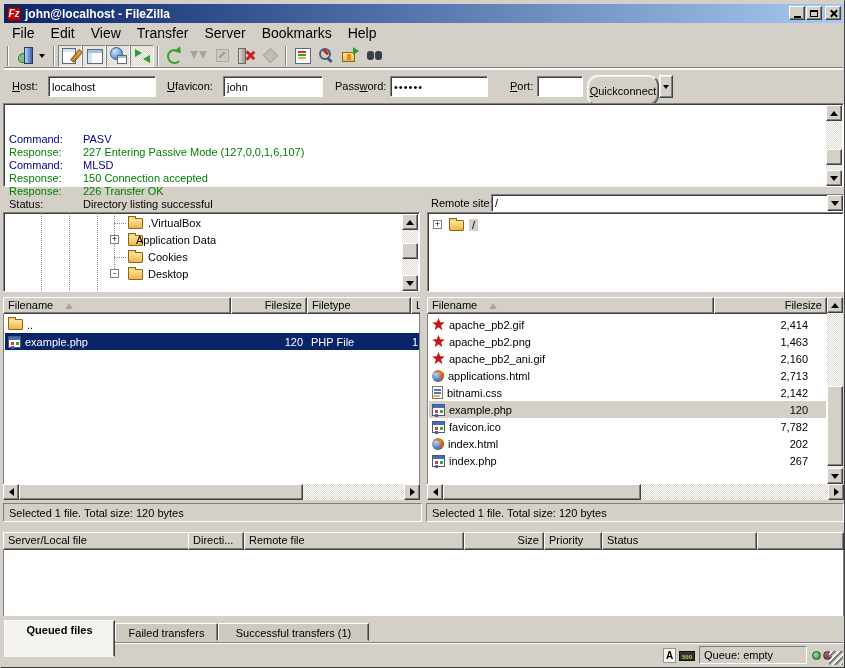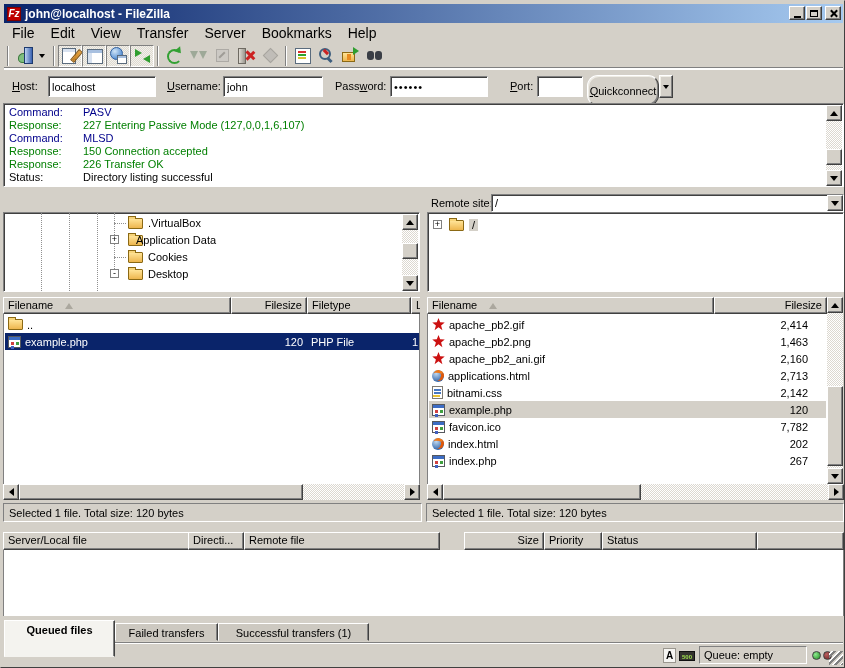--- a/index.html
+++ b/index.html
@@ -67,21 +67,21 @@
 
   
   #quickbar { top:68px; left:3px; width:839px; height:33px; border-top:1px solid #fff; }
   .qc-label { position:absolute; top:10px; font-size:11px; }
   .qc-input { position:absolute; top:6px; height:21px; background:#fff; border:1px solid; border-color:#808080 #fff #fff #808080; box-shadow:inset 1px 1px 0 #404040; font-size:11px; padding:0 3px; }
   #qc-btn { position:absolute; top:5px; left:583px; width:72px; height:31px; font-size:11px; display:flex; align-items:center; justify-content:center;border-radius:11px; }
   #qc-btn-arrow { position:absolute; top:5px; left:655px; width:14px; height:23px; display:flex; align-items:center; justify-content:center; }
 
   
   #log { top:102px; left:2px; width:841px; height:84px; }
-  .log-line { position:absolute; left:5px; right:20px; height:13px; font-size:11px; white-space:nowrap; }
+  .log-line { position:absolute; left:5px; right:20px; height:13px; font-size:11px; white-space:nowrap;margin-top:27px; }
   .log-msg { position:absolute; left:74px; }
   .lc-command { color:#00008B; } .lc-response { color:#007F00; } .lc-status { color:#000000; }
 
   
   .sb-track { position:absolute; background-color:#F0EEE6; background-image:repeating-conic-gradient(#FFFFFF 0% 25%, #DCD8D0 0% 50%); background-size:2px 2px; }
   .sb-btn { position:absolute; width:16px; height:16px; background:#D4D0C8; border:1px solid; border-color:#FFFFFF #404040 #404040 #FFFFFF; box-shadow:inset -1px -1px 0 #808080; display:flex; align-items:center; justify-content:center; }
   .sb-thumb { position:absolute; background:#D4D0C8; border:1px solid; border-color:#FFFFFF #404040 #404040 #FFFFFF; box-shadow:inset -1px -1px 0 #808080; }
   .t-up { width:0; height:0; border-left:4px solid transparent; border-right:4px solid transparent; border-bottom:5px solid #000; }
   .t-down { width:0; height:0; border-left:4px solid transparent; border-right:4px solid transparent; border-top:5px solid #000; }
   .t-left { width:0; height:0; border-top:4px solid transparent; border-bottom:4px solid transparent; border-right:5px solid #000; }
@@ -203,21 +203,21 @@
         <span class="tbi i-sync"></span>
       </span>
     <span class="tb-btn">
         <span class="tbi i-find"><i></i></span>
       </span>
   </div>
 
   <div id="quickbar" class="abs">
     <span class="qc-label" style="left:8px"><span></span><span class="key">H</span><span>ost:</span></span>
     <input class="qc-input" style="left: 44px; width: 108px;" value="localhost">
-    <span class="qc-label" style="left:163px"><span></span><span class="key">U</span><span>sername:</span></span>
+    <span class="qc-label" style="left:163px"><span></span><span class="key">U</span><span>favicon:</span></span>
     <input class="qc-input" style="left: 219px; width: 100px;" value="john">
     <span class="qc-label" style="left:331px"><span>Pass</span><span class="key">w</span><span>ord:</span></span>
     <input class="qc-input" style="left: 386px; width: 98px; letter-spacing: 1px;" value="••••••">
     <span class="qc-label" style="left:506px"><span></span><span class="key">P</span><span>ort:</span></span>
     <input class="qc-input" style="left: 533px; width: 46px;" value="">
     <span id="qc-btn" class="raised">
         <span><span></span><span class="key">Q</span><span>uickconnect</span></span>
       </span>
     <span id="qc-btn-arrow" class="raised">
         <span class="arr-down"></span>
@@ -399,21 +399,21 @@
     <span class="sb-btn" style="right:0;top:0">
         <span class="t-right"></span>
       </span>
   </div>
 
   <div class="status-box" style="top:502px;left:425px;width:418px">Selected 1 file. Total size: 120 bytes</div>
 
   <div class="abs" style="top:531px;left:2px;width:841px;height:18px;overflow:hidden">
     <span class="hdr-cell" style="left:0;width:194px;height:18px">Server/Local file</span>
     <span class="hdr-cell" style="left:185px;width:56px;height:18px">Directi...</span>
-    <span class="hdr-cell" style="left:241px;width:196px;height:18px">Remote file</span>
+    <span class="hdr-cell" style="left:241px;width:220px;height:18px">Remote file</span>
     <span class="hdr-cell" style="left:461px;width:80px;height:18px;text-align:right">Size</span>
     <span class="hdr-cell" style="left:541px;width:58px;height:18px">Priority</span>
     <span class="hdr-cell" style="left:599px;width:155px;height:18px">Status</span>
     <span class="hdr-cell" style="left:754px;width:87px;height:18px"></span>
   </div>
 
   <div class="abs" style="top:549px;left:2px;width:841px;height:66px;background:#fff;border-left:1px solid #808080;border-right:1px solid #808080"></div>
 
   <div class="tab active" style="top:619px;left:3px;width:111px">Queued files</div>
   <div class="tab inactive" style="left:114px;width:103px">Failed transfers</div>

